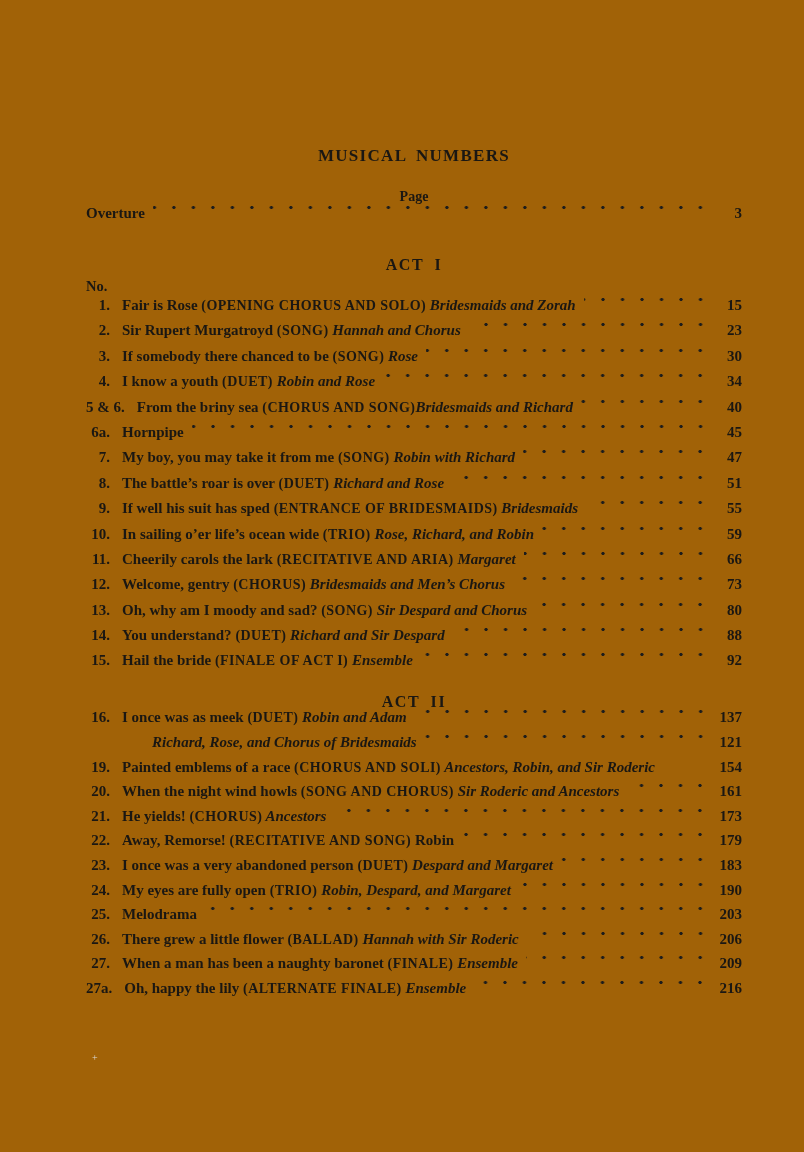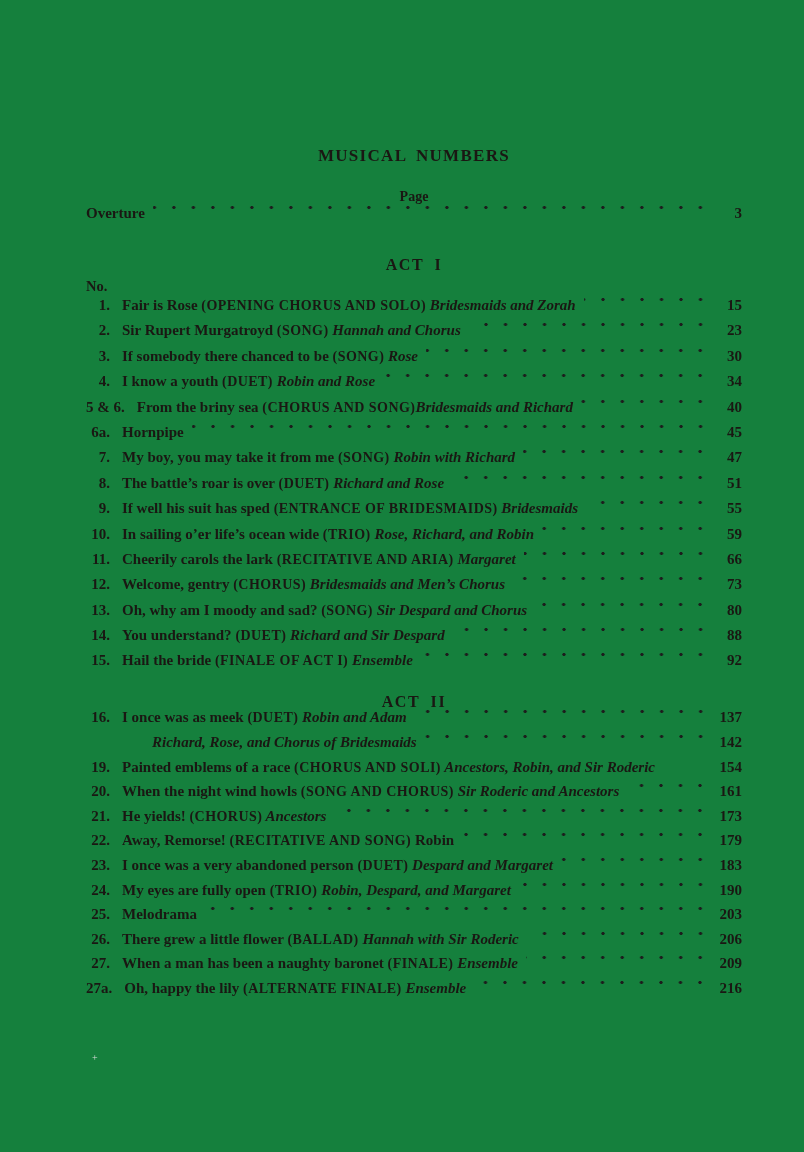--- a/index.html
+++ b/index.html
@@ -1,21 +1,21 @@
 <!DOCTYPE html>
 <html><head>
 <meta charset="utf-8">
 <style>
   html,body{margin:0;padding:0}
   body{
     width:804px;height:1152px;background:#ffffff;
     font-family:"Liberation Serif","DejaVu Serif",serif;
     font-weight:700;color:#1a1713;
   }
-  .sheet{position:relative;width:804px;height:1152px;overflow:hidden;background:#15803d}
+  .sheet{position:relative;width:804px;height:1152px;overflow:hidden;background:#a16207}
   .content{position:absolute;left:86px;top:0;width:656px}
   .main-title{
     font-size:17px;letter-spacing:1.3px;word-spacing:4px;text-align:center;
     margin:146px 0 0 0;font-weight:700;
   }
   .pagecol{text-align:center;font-size:14px;margin-top:24px;line-height:14px}
   .act-heading{
     text-align:center;font-size:16px;letter-spacing:1.6px;word-spacing:5px;
     margin:36px 0 0 0;font-weight:700;line-height:16px;
   }
@@ -155,21 +155,21 @@
     <div class="list list2" id="act2-list">
         <div class="row">
           <span class="no">16.</span>
           <span class="txt"><span class="t">I once was as meek </span><span class="d">(DUET)</span><span class="p"> Robin and Adam</span><span class="pr"></span></span>
           <span class="leader"></span>
           <span class="pg">137</span>
         </div>
         <div class="row cont">
           <span class="txt"><span class="p">Richard, Rose, and Chorus of Bridesmaids</span></span>
           <span class="leader"></span>
-          <span class="pg">142</span>
+          <span class="pg">121</span>
         </div>
         <div class="row">
           <span class="no">19.</span>
           <span class="txt"><span class="t">Painted emblems of a race </span><span class="d">(CHORUS AND SOLI)</span><span class="p"> Ancestors, Robin, and Sir Roderic</span><span class="pr"></span></span>
           <span class="leader hidden"></span>
           <span class="pg">154</span>
         </div>
         <div class="row">
           <span class="no">20.</span>
           <span class="txt"><span class="t">When the night wind howls </span><span class="d">(SONG AND CHORUS)</span><span class="p"> Sir Roderic and Ancestors</span><span class="pr"></span></span>

